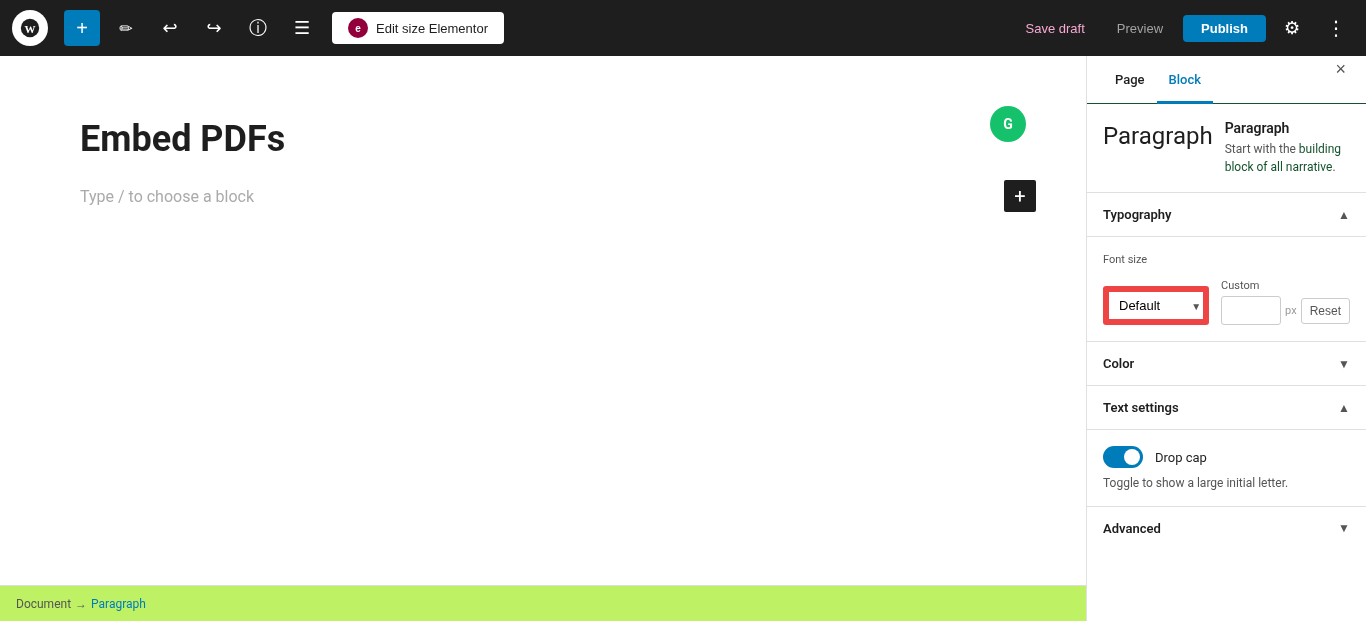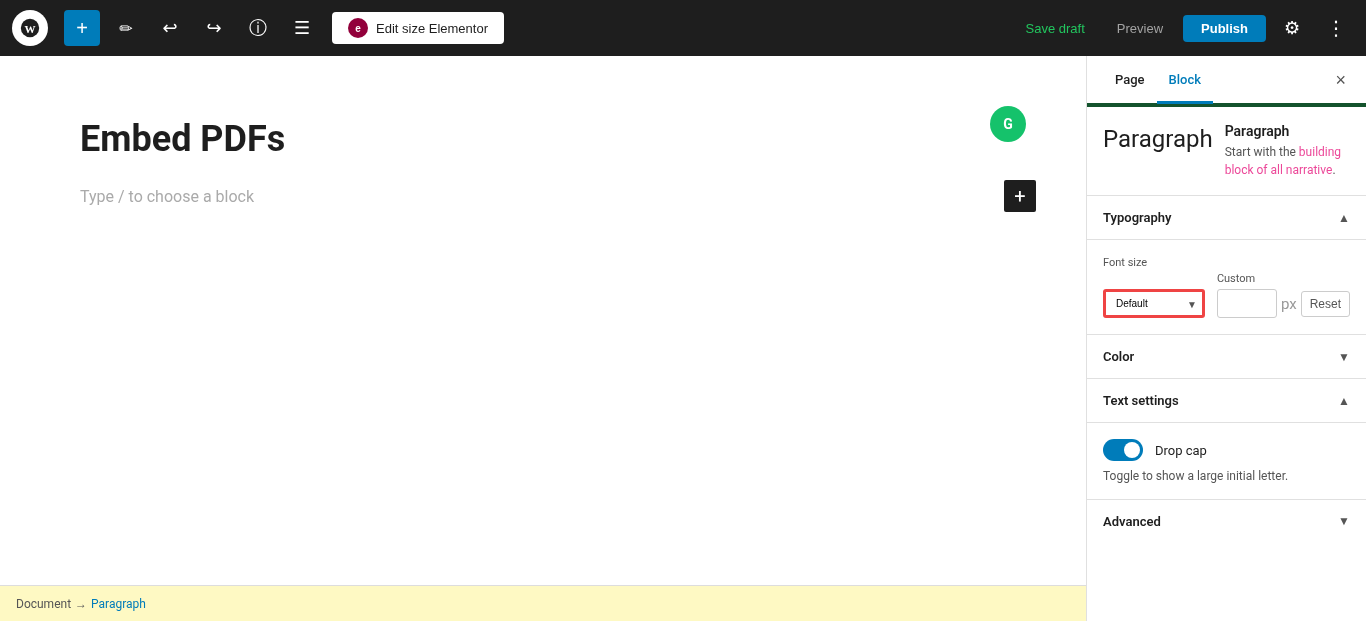--- a/index.html
+++ b/index.html
@@ -30,21 +30,21 @@
       display: flex; align-items: center; gap: 8px;
       padding: 6px 16px; border-radius: 4px; font-size: 13px; font-weight: 500; color: #1e1e1e;
       margin-left: 4px;
     }
     .elementor-icon {
       width: 20px; height: 20px; background: #92003b; border-radius: 50%;
       display: flex; align-items: center; justify-content: center; color: #fff; font-size: 10px; font-weight: bold;
     }
     .toolbar-spacer { flex: 1; }
     .save-draft-btn {
-      background: none; border: none; cursor: pointer; color: #22c55e; font-size: 13px; padding: 6px 12px;
+      background: none; border: none; cursor: pointer; color: #f9a8d4; font-size: 13px; padding: 6px 12px;
     }
     .preview-btn {
       background: none; border: none; cursor: pointer; color: #a3a3a3; font-size: 13px; padding: 6px 12px;
     }
     .publish-btn {
       background: #007cba; border: none; cursor: pointer; color: #fff;
       font-size: 13px; font-weight: 600; padding: 6px 18px; border-radius: 4px;
     }
     .settings-btn {
       background: none; border: none; cursor: pointer; color: #fff;
@@ -71,86 +71,86 @@
       padding: 60px 80px 40px 80px; flex: 1;
     }
     .post-title {
       font-size: 36px; font-weight: 700; color: #1e1e1e; margin-bottom: 24px; outline: none;
       line-height: 1.3;
     }
     .block-placeholder-text { color: #aaa; font-size: 16px; }
 
     
     .status-bar {
-      background: #fef9c3; border-top: 1px solid #ddd;
+      background: #bef264; border-top: 1px solid #ddd;
       padding: 6px 16px; font-size: 12px; color: #555; display: flex; align-items: center; gap: 4px;
       flex-shrink: 0; height: 36px;
     }
     .status-bar a { color: #007cba; text-decoration: none; cursor: pointer; }
 
     
     .right-panel {
       width: 280px; background: #fff; border-left: 1px solid #e0e0e0;
       display: flex; flex-direction: column; flex-shrink: 0; overflow-y: auto;
     }
 
     
     .panel-tabs {
-      display: flex; border-bottom: 4px solid #14532d; padding: 0 16px;
-      align-items: center; position: relative; flex-shrink: 0;
+      display: flex; border-bottom: 1px solid #14532d; padding: 0 16px;
+      align-items: flex-start; position: relative; flex-shrink: 0;
     }
     .panel-tab {
       padding: 16px 12px 14px; font-size: 13px; cursor: pointer; color: #1e1e1e;
       border-bottom: 3px solid transparent; margin-bottom: -1px; font-weight: 500;
     }
     .panel-tab.active { border-bottom-color: #007cba; color: #007cba; }
     .panel-close {
       margin-left: auto; background: none; border: none; cursor: pointer; color: #555;
       font-size: 18px; padding: 4px; line-height: 1;
     }
 
     
     .paragraph-section {
       padding: 16px; border-bottom: 1px solid #e0e0e0; display: flex; gap: 12px; align-items: flex-start;
     }
     .paragraph-icon { font-size: 24px; color: #1e1e1e; flex-shrink: 0; margin-top: 2px; }
     .paragraph-info {}
     .paragraph-title { font-size: 14px; font-weight: 600; color: #1e1e1e; }
     .paragraph-desc { font-size: 12px; color: #555; line-height: 1.5; margin-top: 4px; }
-    .paragraph-desc .highlight { color: #ec4899; }
+    .paragraph-desc .highlight { color: #14532d; }
 
     
     .section-header {
       display: flex; align-items: center; justify-content: space-between;
       padding: 14px 16px; cursor: pointer; border-bottom: 1px solid #e0e0e0;
     }
     .section-header-label { font-size: 13px; font-weight: 600; color: #1e1e1e; }
     .section-chevron { font-size: 12px; color: #555; }
 
     .section-body { padding: 16px; border-bottom: 1px solid #e0e0e0; }
 
     .font-size-row { display: flex; gap: 12px; align-items: flex-end; }
     .font-size-group { display: flex; flex-direction: column; gap: 20px; flex: 1; }
     .font-size-label { font-size: 11px; color: #555; }
     .font-size-select-wrapper { position: relative; }
     .font-size-select {
-      width: 100%; padding: 6px 28px 6px 10px; border: 3px solid #ef4444;
-      border-radius: 3px; font-size: 10px; appearance: none; cursor: pointer; background: #fff;
+      width: 100%; padding: 6px 28px 6px 10px; border: 6px solid #ef4444;
+      border-radius: 3px; font-size: 13px; appearance: none; cursor: pointer; background: #fff;
     }
     .select-arrow {
       position: absolute; right: 8px; top: 50%; transform: translateY(-50%);
       pointer-events: none; font-size: 10px; color: #555;
     }
     .custom-group { display: flex; flex-direction: column; gap: 4px; }
     .custom-input-row { display: flex; gap: 4px; align-items: center; }
     .custom-input {
       width: 60px; padding: 6px 8px; border: 1px solid #ccc;
       border-radius: 3px; font-size: 13px; text-align: right;
     }
-    .custom-unit { font-size: 15px; color: #999; }
+    .custom-unit { font-size: 11px; color: #999; }
     .reset-btn {
       background: none; border: 1px solid #ccc; cursor: pointer;
       padding: 5px 8px; border-radius: 3px; font-size: 12px; color: #555;
     }
 
     
     .color-section-header {
       display: flex; align-items: center; justify-content: space-between;
       padding: 14px 16px; cursor: pointer; border-bottom: 1px solid #e0e0e0;
     }

